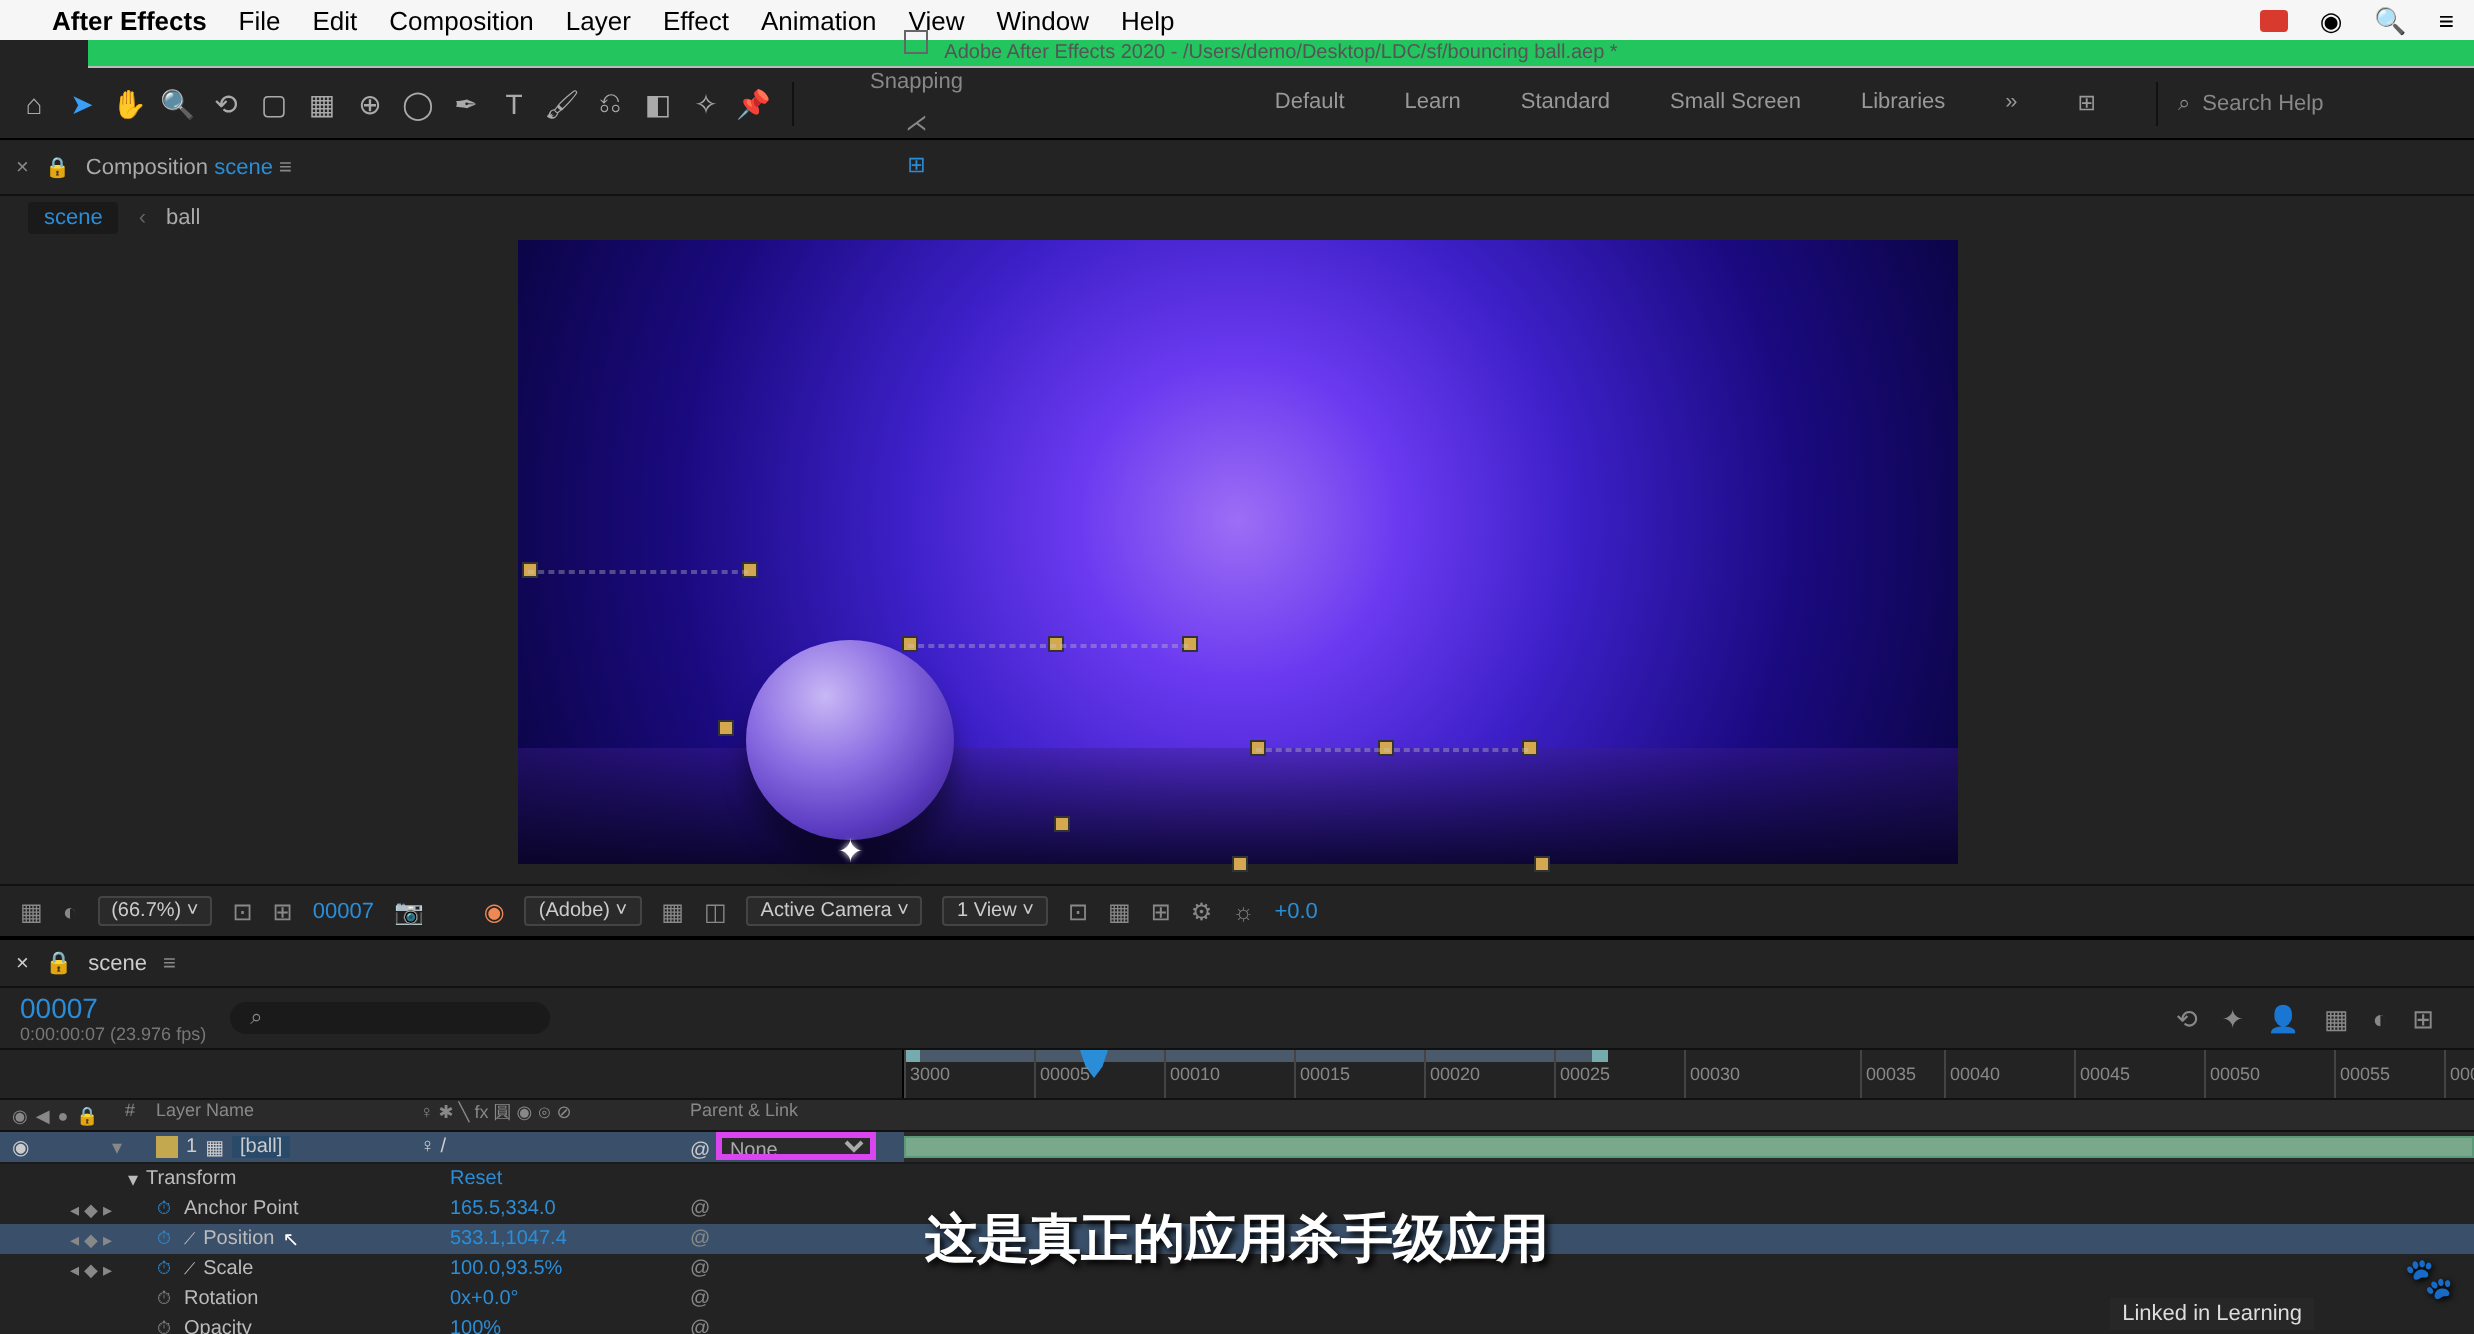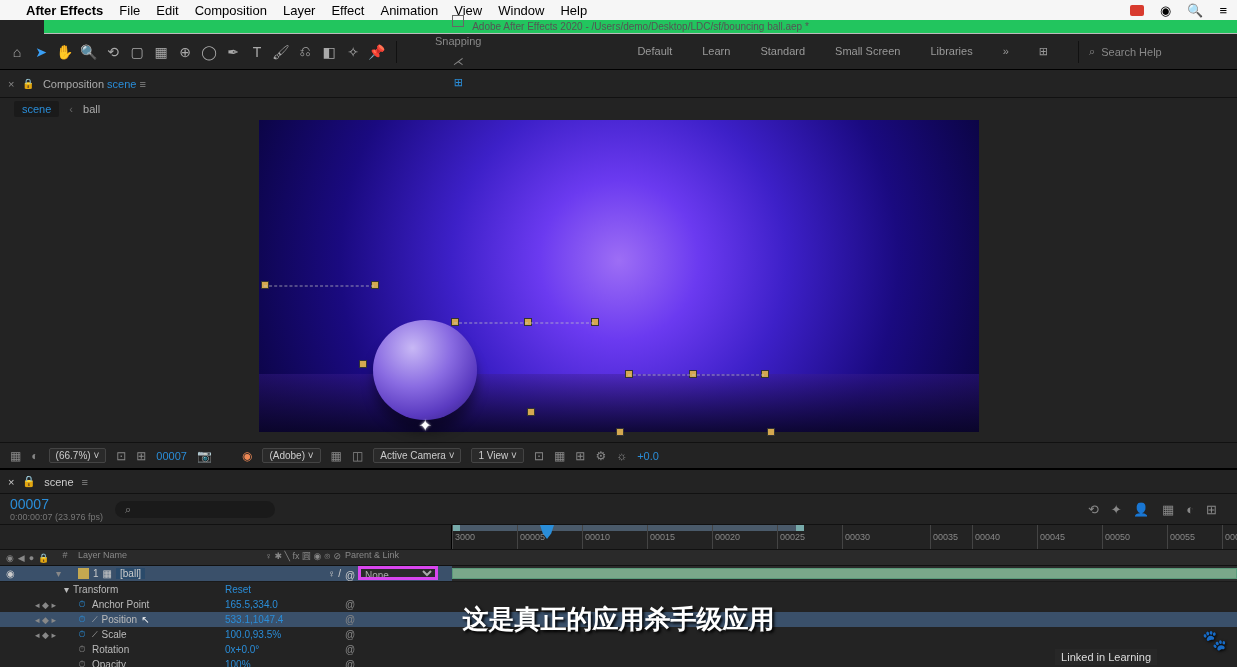--- a/index.html
+++ b/index.html
@@ -65,21 +65,21 @@
 .tl-ruler-right { flex: 1; position: relative; background: #232323; }
 .ruler-mark { position: absolute; top: 0; bottom: 0; display: flex; align-items: center; color: #888; font-size: 9px; border-left: 1px solid #444; padding-left: 2px; }
 .playhead { position: absolute; top: 0; width: 14px; height: 14px; background: #2a8dd8; left: 88px; clip-path: polygon(0 0, 100% 0, 80% 60%, 50% 100%, 20% 60%); }
 .work-area { position: absolute; top: 0; height: 6px; background: #4a5a6a; left: 0; width: 350px; }
 .work-area-handle { position: absolute; top:0; height:6px; width:8px; background:#7aa;}
 
 .tl-cols-header { display: flex; height: 16px; background: #2a2a2a; font-size: 9px; color: #888; border-bottom: 1px solid #111; }
 .col-av { width: 56px; display:flex; align-items:center; gap:4px; padding-left:6px;}
 .col-num { width: 18px; text-align:center;}
 .col-name { width: 132px; padding-left: 4px;}
-.col-switches { width: 135px; padding-left: 4px; text-align: right;}
+.col-switches { width: 135px; padding-left: 4px;}
 .col-parent { width: 111px; padding-left: 4px;}
 .col-timeline { flex: 1; }
 
 .layer-row { display: flex; height: 16px; align-items: center; font-size: 10px; border-bottom: 1px solid #1a1a1a; }
 .layer-row .col-timeline { background: #2a2a2a; height: 100%; position: relative; }
 .layer-bar { position: absolute; top: 2px; bottom: 2px; left: 0; right: 0; background: #3a7a5a; border: 1px solid #5a9a7a; }
 .layer-bar.sel { background: #7aa88a; }
 
 .prop-row { display: flex; height: 15px; align-items: center; font-size: 10px; }
 .prop-row .indent { width: 56px; display:flex; gap:4px; padding-left:4px; justify-content:flex-end; color:#888;}

